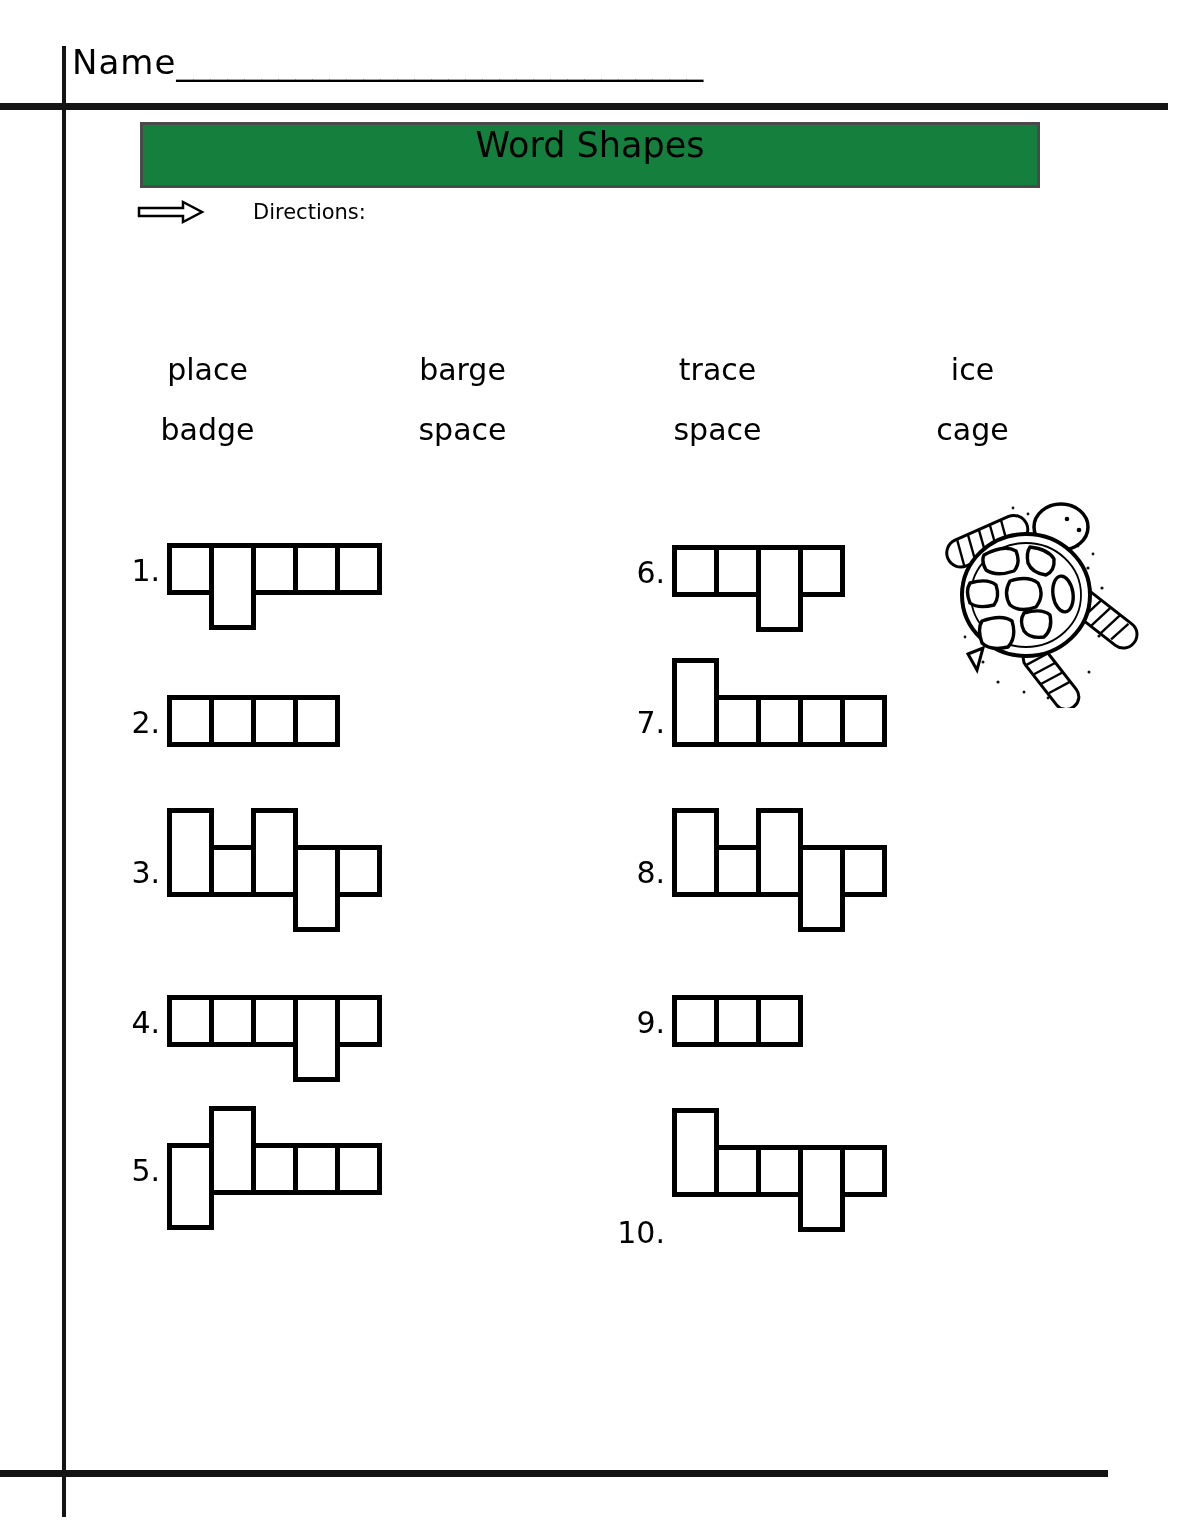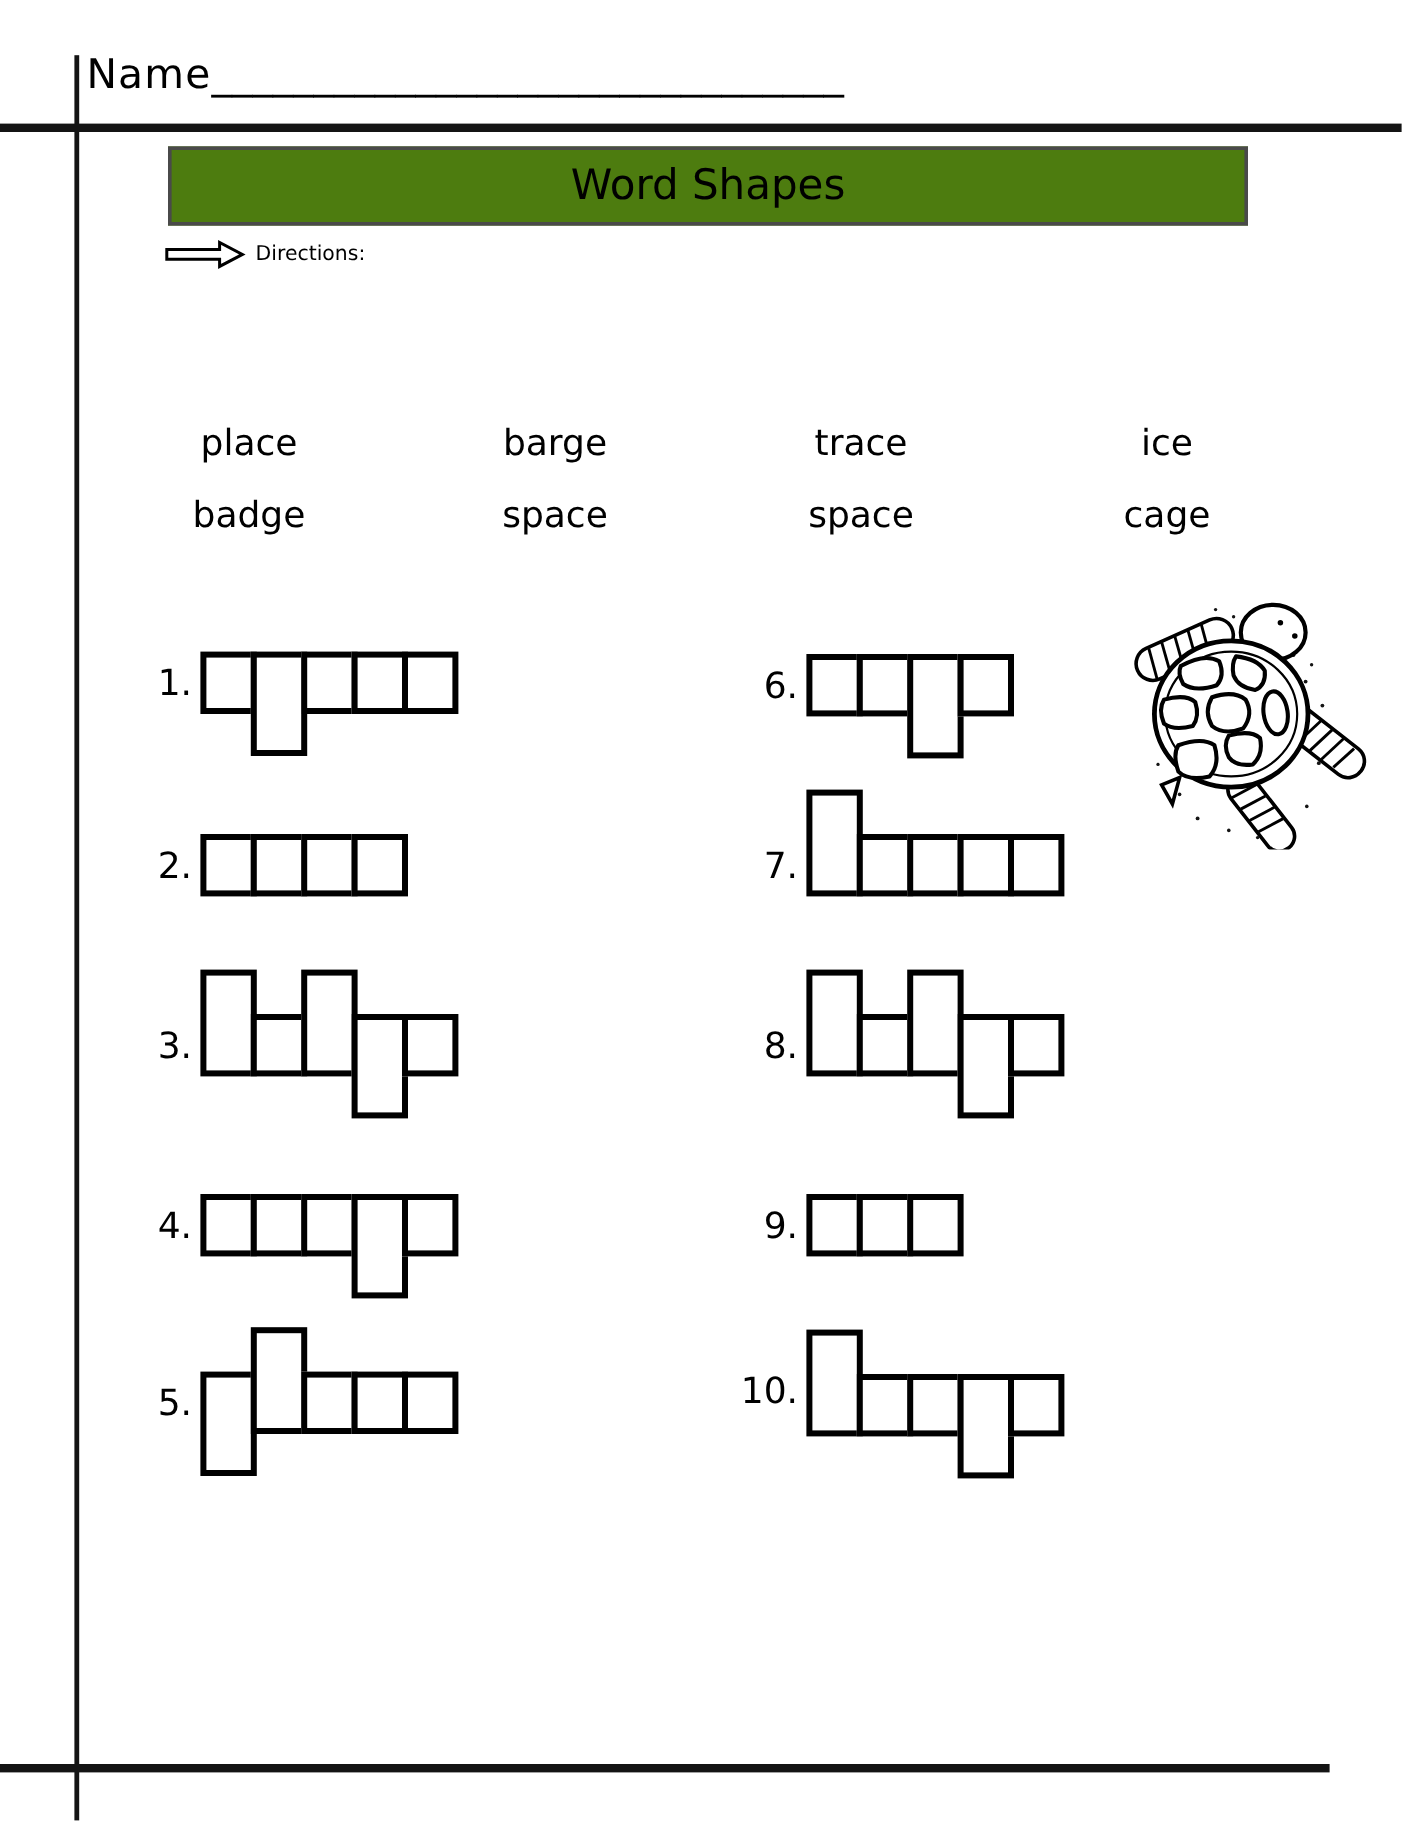--- a/index.html
+++ b/index.html
@@ -10,28 +10,28 @@
   
   .vline  { position:absolute; left:62px; top:46px; width:4px; height:1471px; background:#141414; }
   .hrule-top    { position:absolute; left:0; top:103px; width:1168px; height:7px; background:#141414; }
   .hrule-bottom { position:absolute; left:0; top:1470px; width:1108px; height:7px; background:#141414; }
   
   .name-row { position:absolute; left:72px; top:42px; font-size:34px; letter-spacing:1px; white-space:nowrap; }
   .name-blank { font-size:34px; letter-spacing:0px; }
   
   .title-box {
     position:absolute; left:140px; top:122px; width:894px; height:60px;
-    background:#4d7c0f; border:3px solid #4a4a4a;
-    display:flex; align-items:center; justify-content:center;
+    background:#15803d; border:3px solid #4a4a4a;
+    display:flex; justify-content:center;
     font-size:35px;
   }
   
   .directions { position:absolute; left:136px; top:199px; display:flex; align-items:center; white-space:nowrap; }
   .dir-arrow { margin-right:7px; display:block; }
-  .dir-label { font-size:17px; margin-right:8px; }
+  .dir-label { font-size:21px; margin-right:8px;margin-left:40px; }
   .dir-text  { font-size:25px; }
   
   .word-bank {
     position:absolute; left:80px; top:348px; width:1020px;
     display:grid; grid-template-columns:repeat(4,1fr); row-gap:16px;
   }
   .word { text-align:center; font-size:30px; line-height:44px; }
   
   .shape-num { position:absolute; font-size:30px; transform:translate(-100%,-50%); white-space:nowrap; }
   .shape-boxes { position:absolute; display:flex; align-items:flex-start; }
@@ -140,21 +140,21 @@
         <div class="cell tall"></div>
         <div class="cell desc"></div>
         <div class="cell"></div>
       </div>
       <div class="shape-num" style="left: 665px; top: 1022px;">9.</div>
       <div class="shape-boxes" style="left: 672px; top: 995px;">
         <div class="cell"></div>
         <div class="cell"></div>
         <div class="cell"></div>
       </div>
-      <div class="shape-num" style="left: 665px; top: 1160px;">10.</div>
+      <div class="shape-num" style="left: 665px; top: 1232px;">10.</div>
       <div class="shape-boxes" style="left: 672px; top: 1145px;">
         <div class="cell tall"></div>
         <div class="cell"></div>
         <div class="cell"></div>
         <div class="cell desc"></div>
         <div class="cell"></div>
       </div>
     </div>
 
   <svg class="turtle" width="206" height="212" viewBox="0 0 206 212" fill="none">

